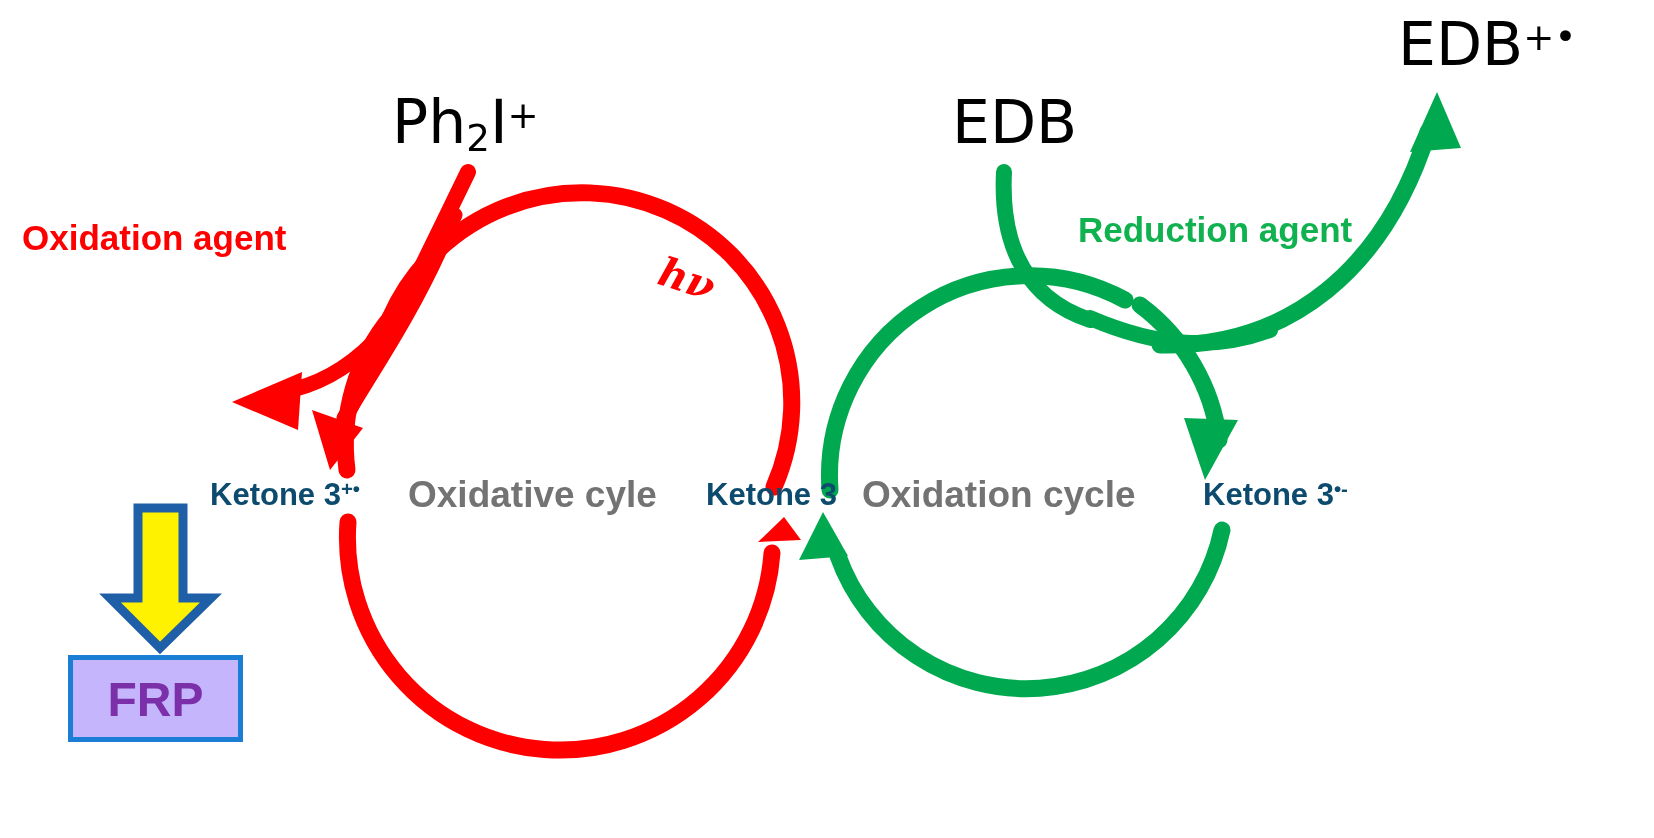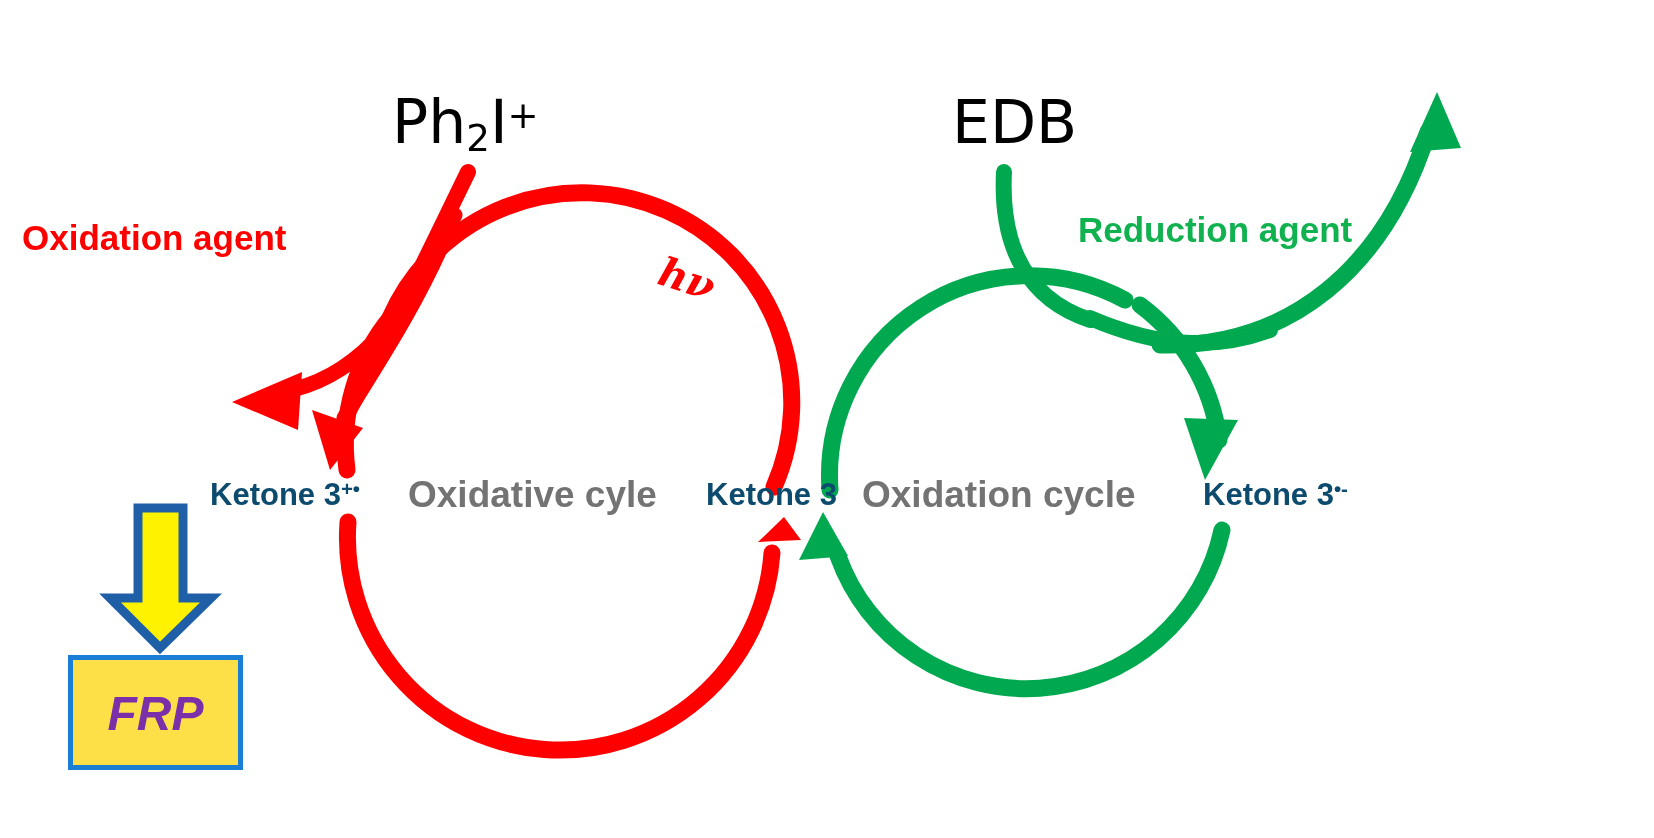--- a/index.html
+++ b/index.html
@@ -75,25 +75,24 @@
     color: #737373;
     font-weight: 700;
     font-size: 37px;
   }
   
   #frp-box {
     position: absolute;
     left: 68px;
     top: 655px;
     width: 175px;
-    height: 115px;
+    height: 87px;
     border: 5px solid #1A7FD4;
-    background: #fde047;
+    background: #c4b5fd;
     box-sizing: border-box;
-    font-style: italic;
   }
   #frp-text {
     position: absolute;
     left: 0; right: 0;
     top: 50%;
     transform: translateY(-50%);
     text-align: center;
     color: #7B2FA8;
     font-weight: 700;
     font-size: 48px;
@@ -178,20 +177,21 @@
   <div class="lbl cyclename" style="left:408px; top:476px;">Oxidative cyle</div>
 
   <div class="lbl species" style="left:706px; top:479px;">Ketone 3</div>
 
   <div class="lbl cyclename" style="left:862px; top:476px;">Oxidation cycle</div>
 
   <div class="lbl species" style="left:1203px; top:479px;"><span>Ketone 3</span><sup>•-</sup></div>
 
   <div class="lbl reagent" style="left:952px; top:92px;">EDB</div>
 
+  <div class="lbl reagent" style="left:1398px; top:14px;"><span>EDB</span><sup>+•</sup></div>
 
   <div class="lbl agent agent-red" style="left:1078px; top:166px;">Reduction agent</div>
 
   <div id="frp-box">
     <div id="frp-text">FRP</div>
   </div>
 
 </div>
 
 </body></html>

